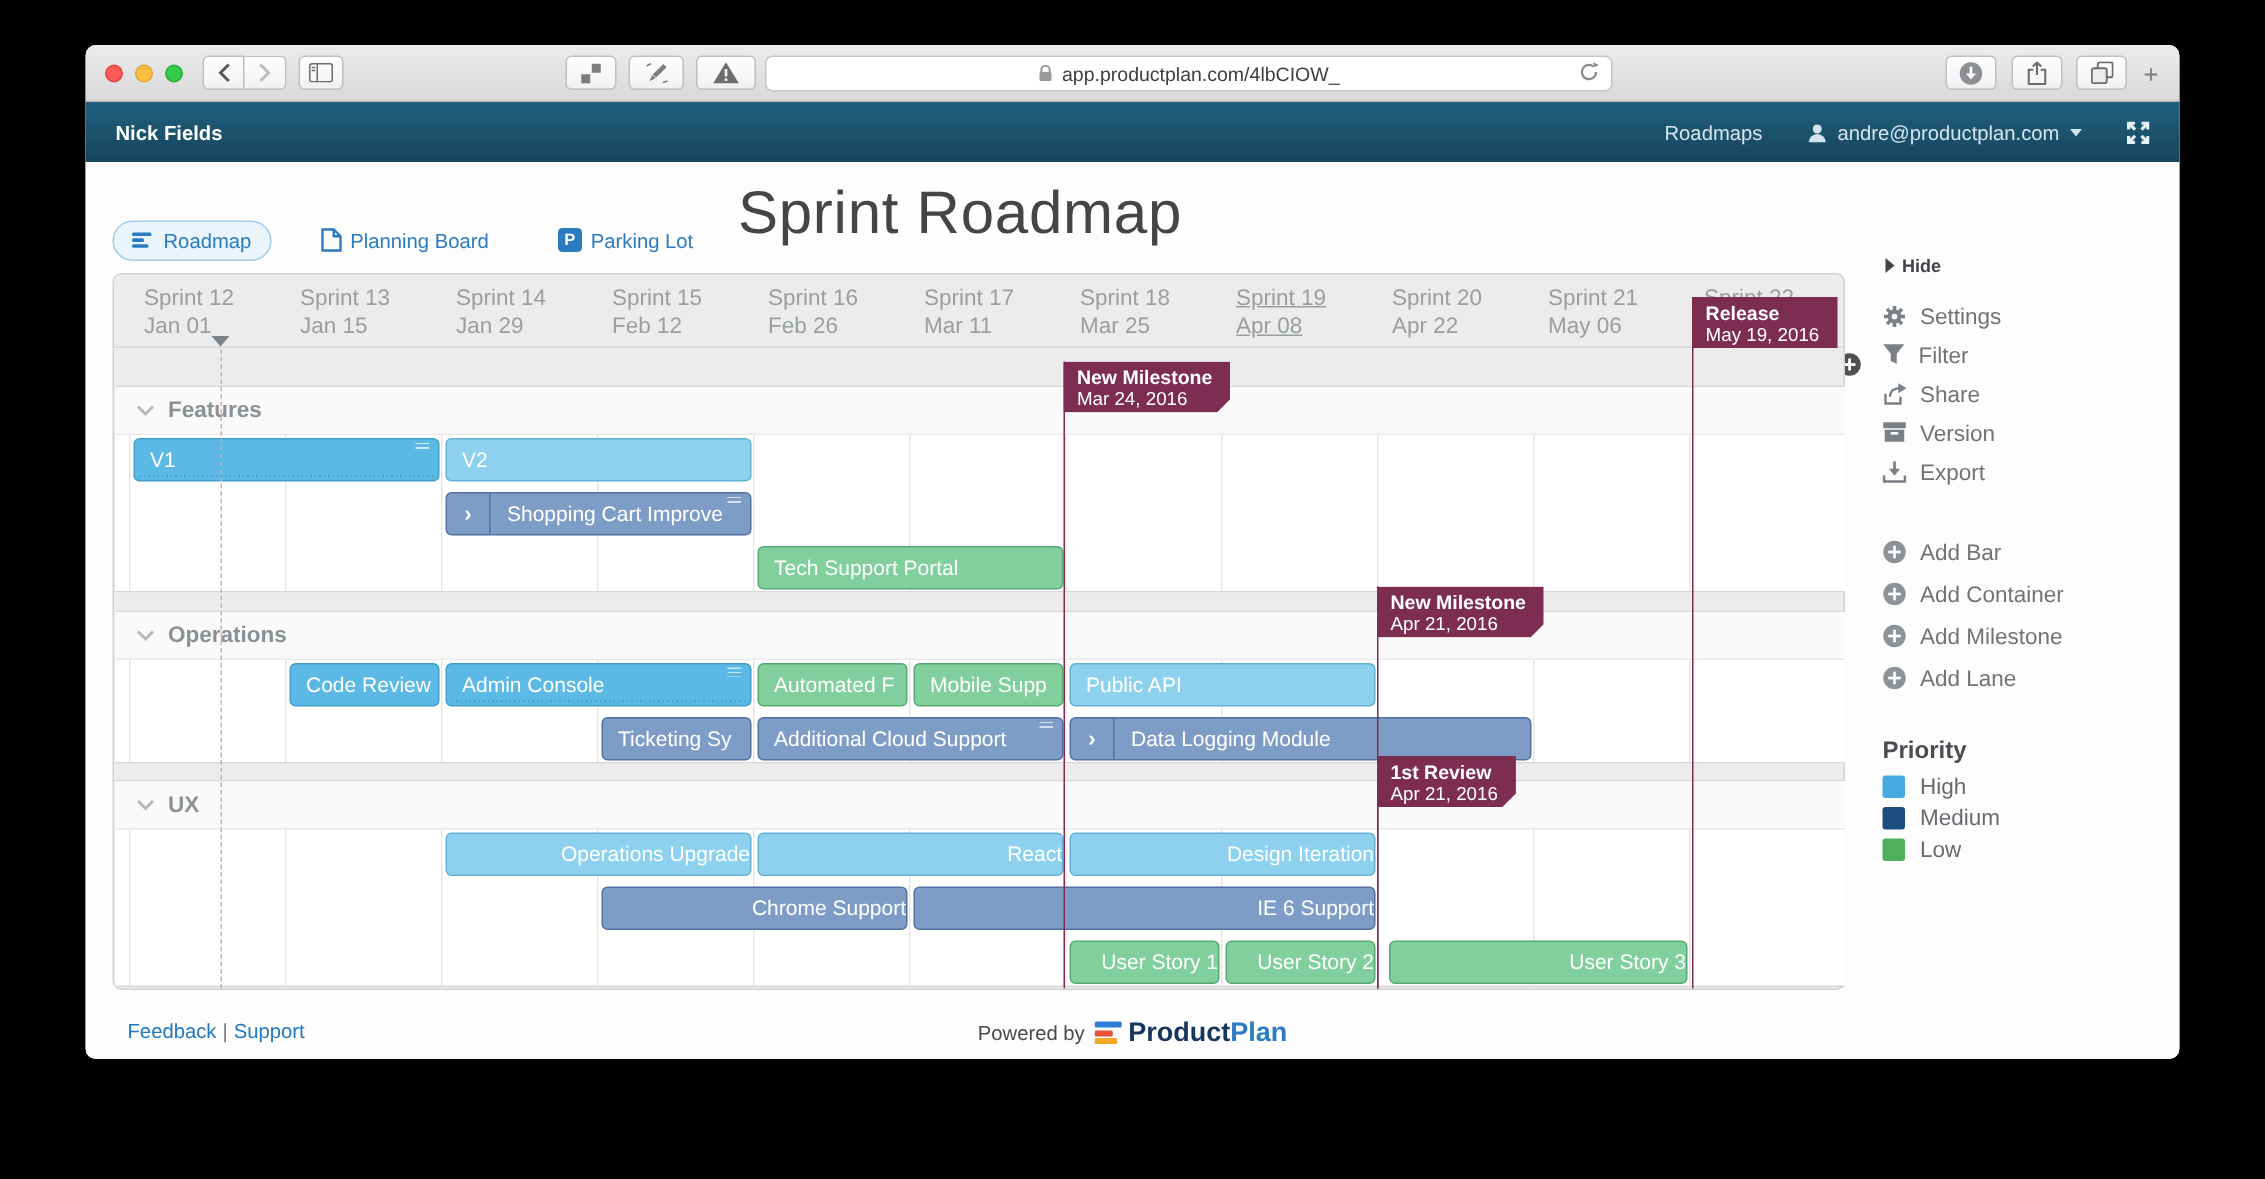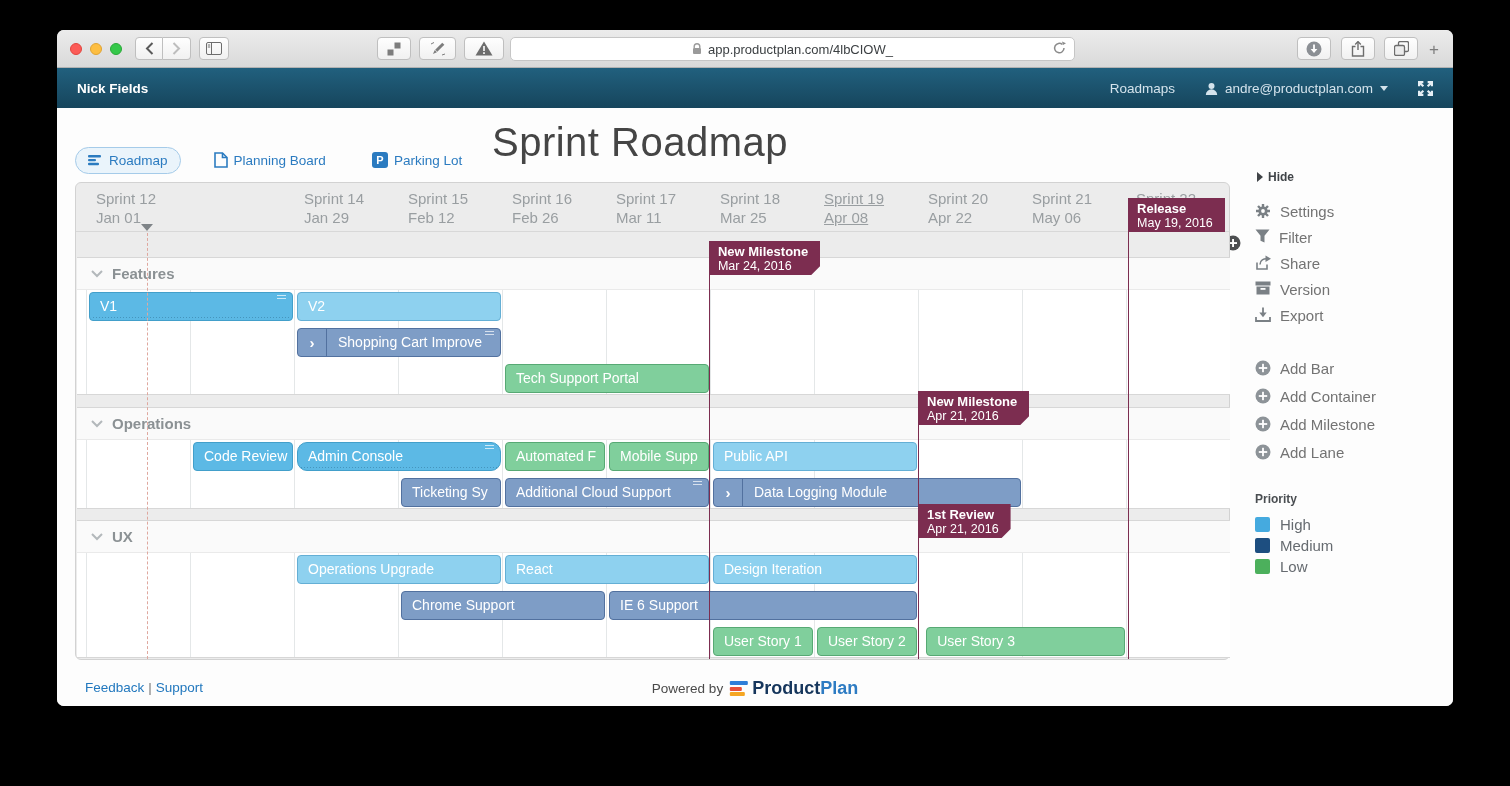--- a/index.html
+++ b/index.html
@@ -62,21 +62,21 @@
   .flag .d { font-size:12.5px; line-height:14px; }
   .flag.rect { clip-path:none; }
   .today-line { position:absolute; width:0; border-left:1px dashed #dfa89f; z-index:5; }
   .today-tri { position:absolute; width:0; height:0; border-left:6px solid transparent; border-right:6px solid transparent; border-top:7px solid #7f8488; z-index:3; }
 
   
   .side { position:absolute; left:1198px; top:0; width:190px; }
   .hide { position:absolute; top:62px; left:2px; display:flex; align-items:center; gap:5px; font-size:12px; font-weight:bold; color:#404448; }
   .tri-right { width:0; height:0; border-top:5px solid transparent; border-bottom:5px solid transparent; border-left:6px solid #404448; }
   .sitem { position:absolute; left:0; display:flex; align-items:flex-start; gap:9px; font-size:15px; color:#737373; height:22px; }
-  .ptitle { position:absolute; left:0; top:384px; font-size:12px; font-weight:bold; color:#4a4e52; }
+  .ptitle { position:absolute; left:0; top:384px; font-size:16px; font-weight:bold; color:#4a4e52; }
   .legend { position:absolute; left:0; display:flex; align-items:center; gap:10px; font-size:15px; color:#666b70; }
   .swatch { width:15px; height:15px; border-radius:2px; }
 
   
   .footer-links { position:absolute; left:18px; top:572px; font-size:13.5px; color:#2278be;margin-left:10px; }
   .footer-links .sep { color:#777; padding:0 4px; }
   .powered { position:absolute; left:50%; top:570px; transform:translateX(-50%); display:flex; align-items:center; gap:7px; }
   .powered .ptext { font-size:13.5px; color:#4a4a4a; }
   .pp-logo { display:flex; align-items:center; gap:4px; }
   .pp-bars { display:flex; flex-direction:column; gap:1.5px; }
@@ -237,20 +237,24 @@
           <rect x="4" y="7.1" width="8" height="1.9" fill="#fff"></rect>
           <rect x="7.1" y="4" width="1.9" height="8" fill="#fff"></rect>
         </svg>
     </div>
 
     <div class="panel">
       <div class="tl-sep"></div>
     <div class="sprint-col" style="left: 10px; width: 104px;">
           <div>Sprint 12</div>
           <div>Jan 01</div>
+        </div>
+        <div class="sprint-col" style="left: 114px; width: 104px;">
+          <div>Sprint 13</div>
+          <div>Jan 15</div>
         </div>
         <div class="sprint-col" style="left: 218px; width: 104px;">
           <div>Sprint 14</div>
           <div>Jan 29</div>
         </div>
         <div class="sprint-col" style="left: 322px; width: 104px;">
           <div>Sprint 15</div>
           <div>Feb 12</div>
         </div>
         <div class="sprint-col" style="left: 426px; width: 104px;">
@@ -320,29 +324,29 @@
           <div class="gline" style="left: 1049px;"></div>
           <div class="lane-head">
             <div>
               <svg width="12" height="8" viewBox="0 0 12 8">
                 <path d="M1 1l5 5 5-5" fill="none" stroke="#b3b8bb" stroke-width="2"></path>
               </svg>
             </div>
             <div class="lane-name">Operations</div>
           </div>
           <div class="bar high_dark" style="left: 116px; width: 100px; top: 34px;"><div style="display: inline;">Code Review</div></div>
-          <div class="bar high_dark dots" style="left: 220px; width: 204px; top: 34px; border-radius: 10px;"><div style="display: inline;">Admin Console</div><div class="grip"></div></div>
+          <div class="bar high_dark dots" style="left: 220px; width: 204px; top: 34px;"><div style="display: inline;">Admin Console</div><div class="grip"></div></div>
           <div class="bar low" style="left: 428px; width: 100px; top: 34px;"><div style="display: inline;">Automated F</div></div>
           <div class="bar low" style="left: 532px; width: 100px; top: 34px;"><div style="display: inline;">Mobile Supp</div></div>
           <div class="bar high" style="left: 636px; width: 204px; top: 34px;"><div style="display: inline;">Public API</div></div>
           <div class="bar medium" style="left: 324px; width: 100px; top: 70px;"><div style="display: inline;">Ticketing Sy</div></div>
           <div class="bar medium" style="left: 428px; width: 204px; top: 70px;"><div style="display: inline;">Additional Cloud Support</div><div class="grip"></div></div>
           <div class="bar medium container" style="left: 636px; width: 308px; top: 70px;"><div class="arrowcell">›</div><div style="display: inline;">Data Logging Module</div></div>
         </div>
-        <div class="lane" style="top: 321px; height: 138px;">
+        <div class="lane" style="top: 321px; height: 138px; text-align: right;">
           <div class="gline" style="left: 9px;"></div>
           <div class="gline" style="left: 113px;"></div>
           <div class="gline" style="left: 217px;"></div>
           <div class="gline" style="left: 321px;"></div>
           <div class="gline" style="left: 425px;"></div>
           <div class="gline" style="left: 529px;"></div>
           <div class="gline" style="left: 633px;"></div>
           <div class="gline" style="left: 737px;"></div>
           <div class="gline" style="left: 841px;"></div>
           <div class="gline" style="left: 945px;"></div>

